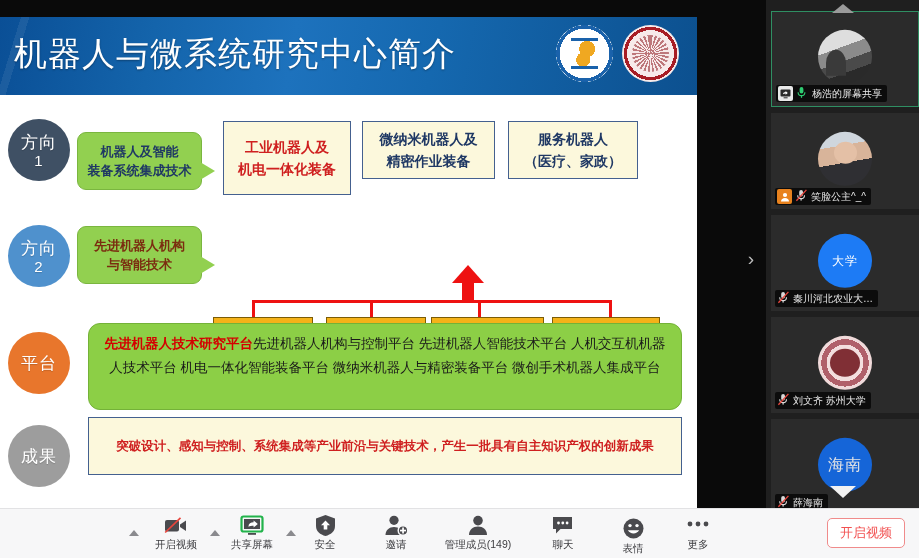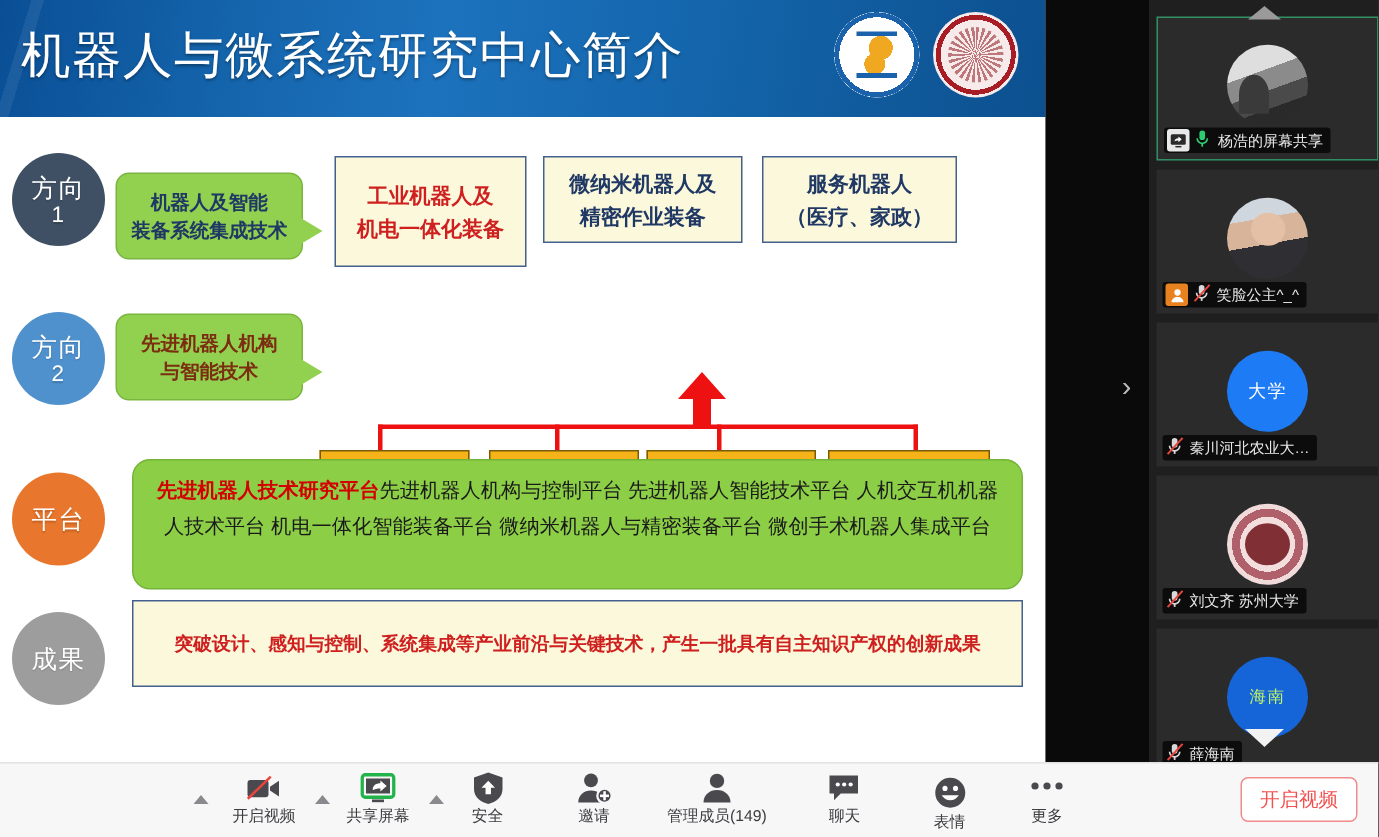--- a/index.html
+++ b/index.html
@@ -6,21 +6,21 @@
   html, body {
     width: 919px; height: 558px;
     overflow: hidden;
     background: #000;
     font-family: "Liberation Sans", "DejaVu Sans", sans-serif;
   }
   #app { position: relative; width: 919px; height: 558px; background: #0a0a0a; }
 
   
   #share-area {
-    position: absolute; left: 0; top: 0; width: 697px; height: 508px;
+    position: absolute; left: 0; top: 17px; width: 697px; height: 508px;
     background: #000; overflow: hidden; padding-left: 41px;
   }
   #slide {
     position: absolute; left: 0; top: 0; width: 697px; height: 508px;
     background: #ffffff;
   }
   
   #slide-header {
     position: absolute; left: 0; top: 0; width: 697px; height: 78px;
     background: linear-gradient(100deg,#0a4f96 0%,#1464ab 22%,#1d72bd 42%,#1568af 62%,#0c508f 100%);
@@ -184,21 +184,21 @@
     position:absolute; left: 50%; top: 50%; transform: translate(-50%,-54%);
     width: 54px; height: 54px; border-radius: 50%; overflow:hidden;
   }
   .av-photo1 { background: linear-gradient(160deg,#dedede 0 35%,#8b8b8b 35% 55%,#4a4a4a 55% 72%,#2a2a2a 72% 100%); }
   .av-photo1:after{content:"";position:absolute;left:8px;top:20px;width:20px;height:26px;background:#3a3a3a;border-radius:50% 50% 0 0;}
   .av-photo2 { background: linear-gradient(170deg,#cfd6dd 0 28%,#d8b49a 28% 56%,#2f2f33 56% 100%); }
   .av-photo2:after{content:"";position:absolute;left:16px;top:10px;width:23px;height:22px;background:#e4c0a6;border-radius:50%;}
   .av-blue { background:#1d7bf5; display:flex;align-items:center;justify-content:center;
              color:#fff; font-size:12px; line-height:18px; letter-spacing:1px; }
   .av-blue2{ background:#1565d8; display:flex;align-items:center;justify-content:center;
-             color:#bef264; font-size:11px; line-height:18px; letter-spacing:1px; }
+             color:#e5e5e5; font-size:16px; line-height:18px; letter-spacing:1px; }
   .av-seal { background: radial-gradient(circle at 50% 50%, #f3dede 0 48%, #b0606a 48% 62%, #f0dada 62% 74%, #a63a46 74% 84%, #e8cccc 84% 100%); }
   .av-seal:after{content:"";position:absolute;left:12px;top:13px;width:30px;height:28px;border-radius:50%;background:#6b1018;opacity:.85;}
 
   .tile-label {
     position:absolute; left: 4px; bottom: 4px; height: 17px;
     display:flex; align-items:center; gap:3px;
     background: rgba(0,0,0,.72); border-radius: 2px; padding: 0 5px 0 2px;
     color:#e8e8e8; font-size:10px; white-space:nowrap; max-width:142px; overflow:hidden;
   }
   .badge-share, .badge-host {

